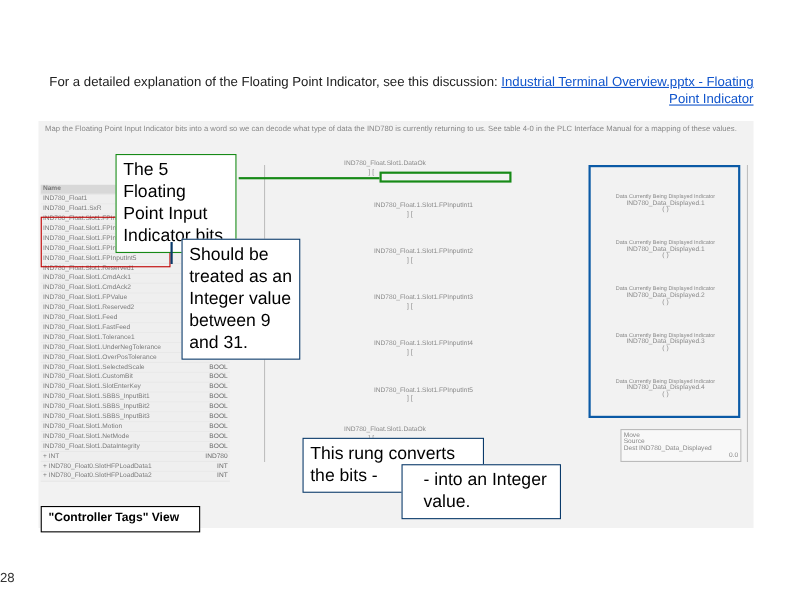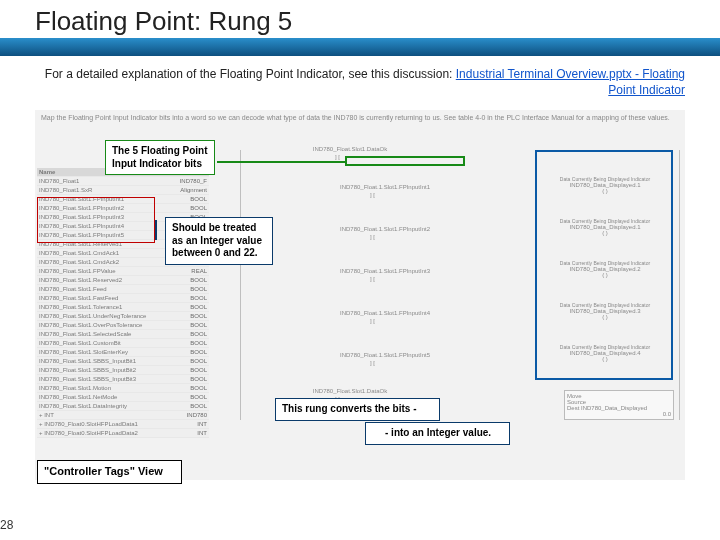--- a/index.html
+++ b/index.html
@@ -13,41 +13,37 @@
   .diagram { position: absolute; top: 110px; left: 35px; width: 650px; height: 370px; }
   .bgblur { position:absolute; inset:0; background:#f2f2f2; filter:blur(0.3px); }
   .bgtext { position:absolute; font-size:6px; color:#8a8a8a; white-space:pre; font-family:Arial,sans-serif; line-height:1.3; }
   .caption { position:absolute; top:0; left:0; right:0; font-size:7px; color:#888; padding:4px 6px; }
   .tagcol { position:absolute; top:58px; left:2px; width:172px; }
   .tagrow { font-size:6px; color:#7a7a7a; padding:1px 2px; border-bottom:1px solid #e8e8e8; background:#efefef; display:flex; }
   .tagrow.hdr { background:#d8d8d8; font-weight:bold; }
   .tagrow span:first-child { flex:1; }
   .tagrow span:last-child { width:34px; text-align:right; color:#6a6a6a; }
   .redbox { position:absolute; border:1.5px solid #c00000; }
-  .callout { position:absolute; background:#fff; border:1.5px solid #0a3a6a; padding:4px 6px; font-size:10px; line-height:1.25;font-weight:bold; }
+  .callout { position:absolute; background:#fff; border:1.5px solid #0a3a6a; padding:4px 6px; font-size:16px; line-height:1.25; }
   .callout.green { border-color:#178a17; }
   .callout.black { border-color:#000; font-size:11px; }
   .greenbox { position:absolute; border:2px solid #178a17; }
   .bluebox { position:absolute; border:2px solid #0b5aa6; }
   .line { position:absolute; background:#0a3a6a; }
   .line.green { background:#178a17; }
   .ladder { position:absolute; font-size:6px; color:#8a8a8a; }
   .ladder .node { position:absolute; text-align:center; }
   .ladder .rail { position:absolute; background:#bfbfbf; }
   .pagenum { position:absolute; bottom:8px; left:0; right:0; text-align:left; font-size:12px; color:#333; }
 </style>
 </head>
 <body>
 
 <div class="slide">
 
-  <div class="title-bar">
-    <div class="title-blue"></div>
-    <div class="title-text">Floating Point:  Rung 5</div>
-  </div>
 
   <div class="desc">
     <span>For a detailed explanation of the Floating Point Indicator, see this discussion: </span>
     <a href="#">Industrial Terminal Overview.pptx - Floating Point Indicator</a>
   </div>
 
   <div class="diagram">
     <div class="bgblur"></div>
 
     <div class="caption">Map the Floating Point Input Indicator bits into a word so we can decode what type of data the IND780 is currently returning to us. See table 4-0 in the PLC Interface Manual for a mapping of these values.</div>
@@ -237,21 +233,21 @@
 
     <div class="greenbox" style="top:46px;left:310px;width:120px;height:10px;"></div>
 
     <div class="bluebox" style="top:40px;left:500px;width:138px;height:230px;"></div>
 
     <div class="redbox" style="top:87px;left:2px;width:118px;height:46px;"></div>
 
     <div class="callout green" style="top:30px;left:70px;width:110px;">The 5 Floating Point Input Indicator bits</div>
     <div class="line green" style="top:51px;left:182px;width:128px;height:2px;"></div>
 
-    <div class="callout" style="top:107px;left:130px;width:108px;">Should be treated as an Integer value between 0 and 22.</div>
+    <div class="callout" style="top:107px;left:130px;width:108px;">Should be treated as an Integer value between 9 and 31.</div>
     <div class="line" style="top:110px;left:120px;width:2px;height:20px;"></div>
 
     <div class="callout" style="top:288px;left:240px;width:165px;">This rung converts the bits -</div>
     <div class="callout" style="top:312px;left:330px;width:145px;padding-left:19px;">- into an Integer value.</div>
 
     <div class="callout black" style="top:350px;left:2px;width:145px;font-weight:bold;">"Controller Tags" View</div>
   </div>
 
   <div class="pagenum">28</div>
 </div>

